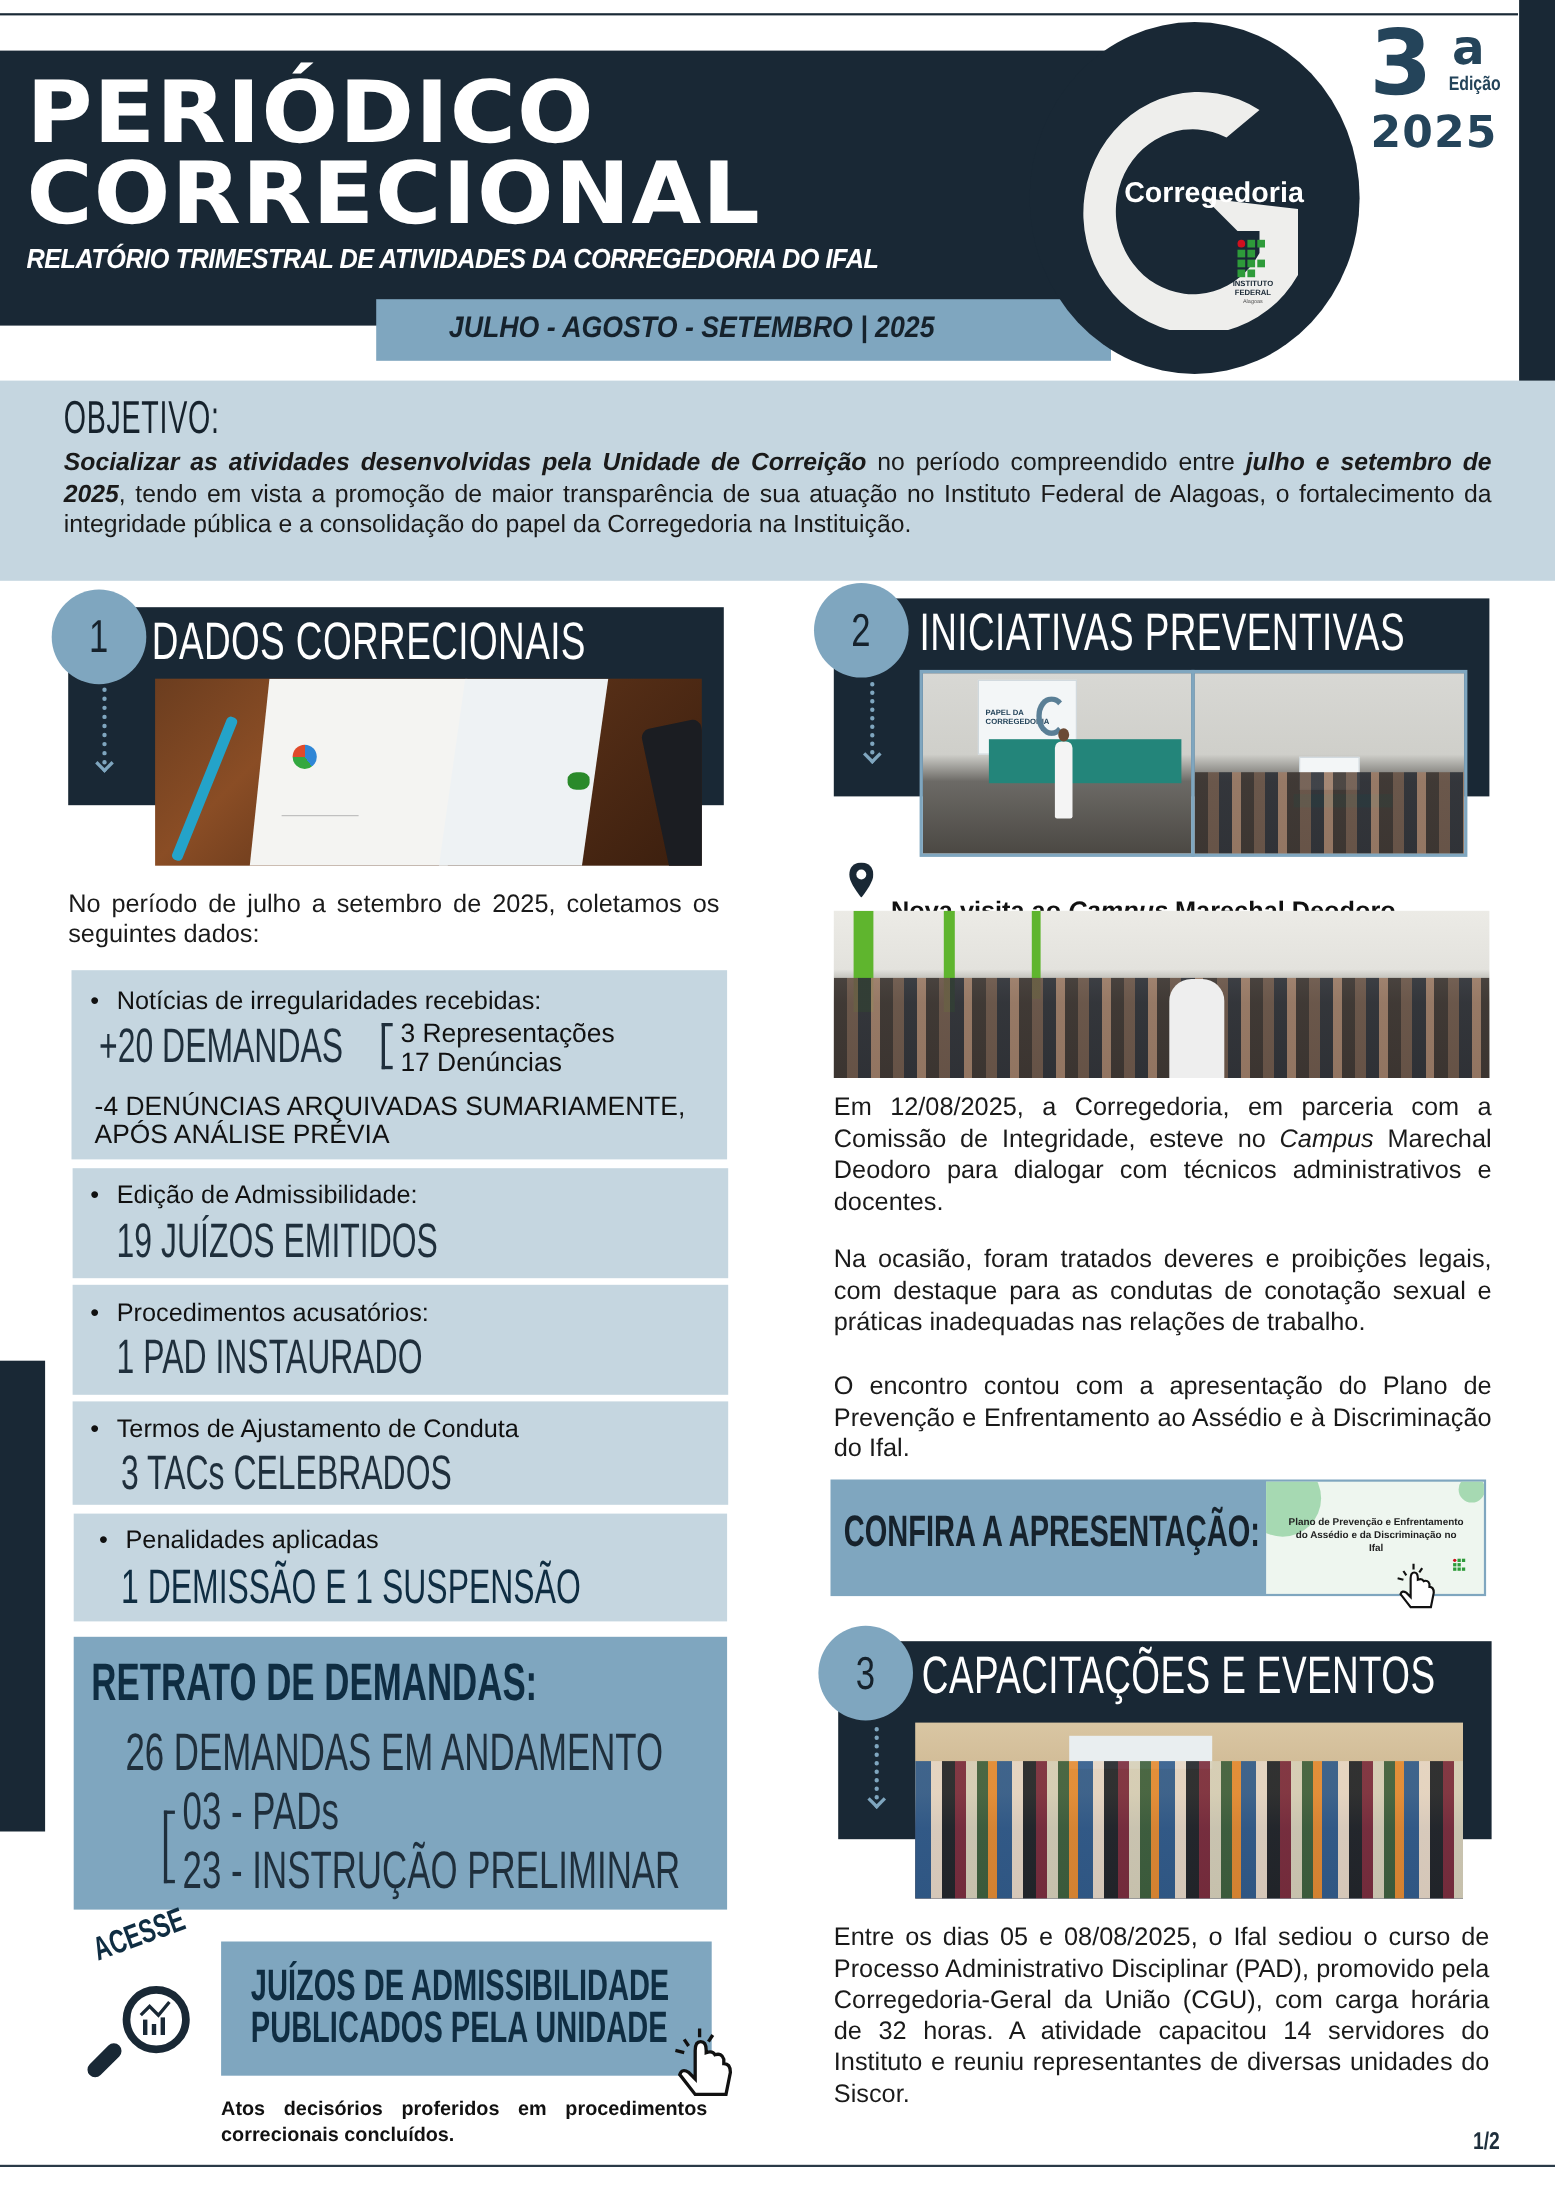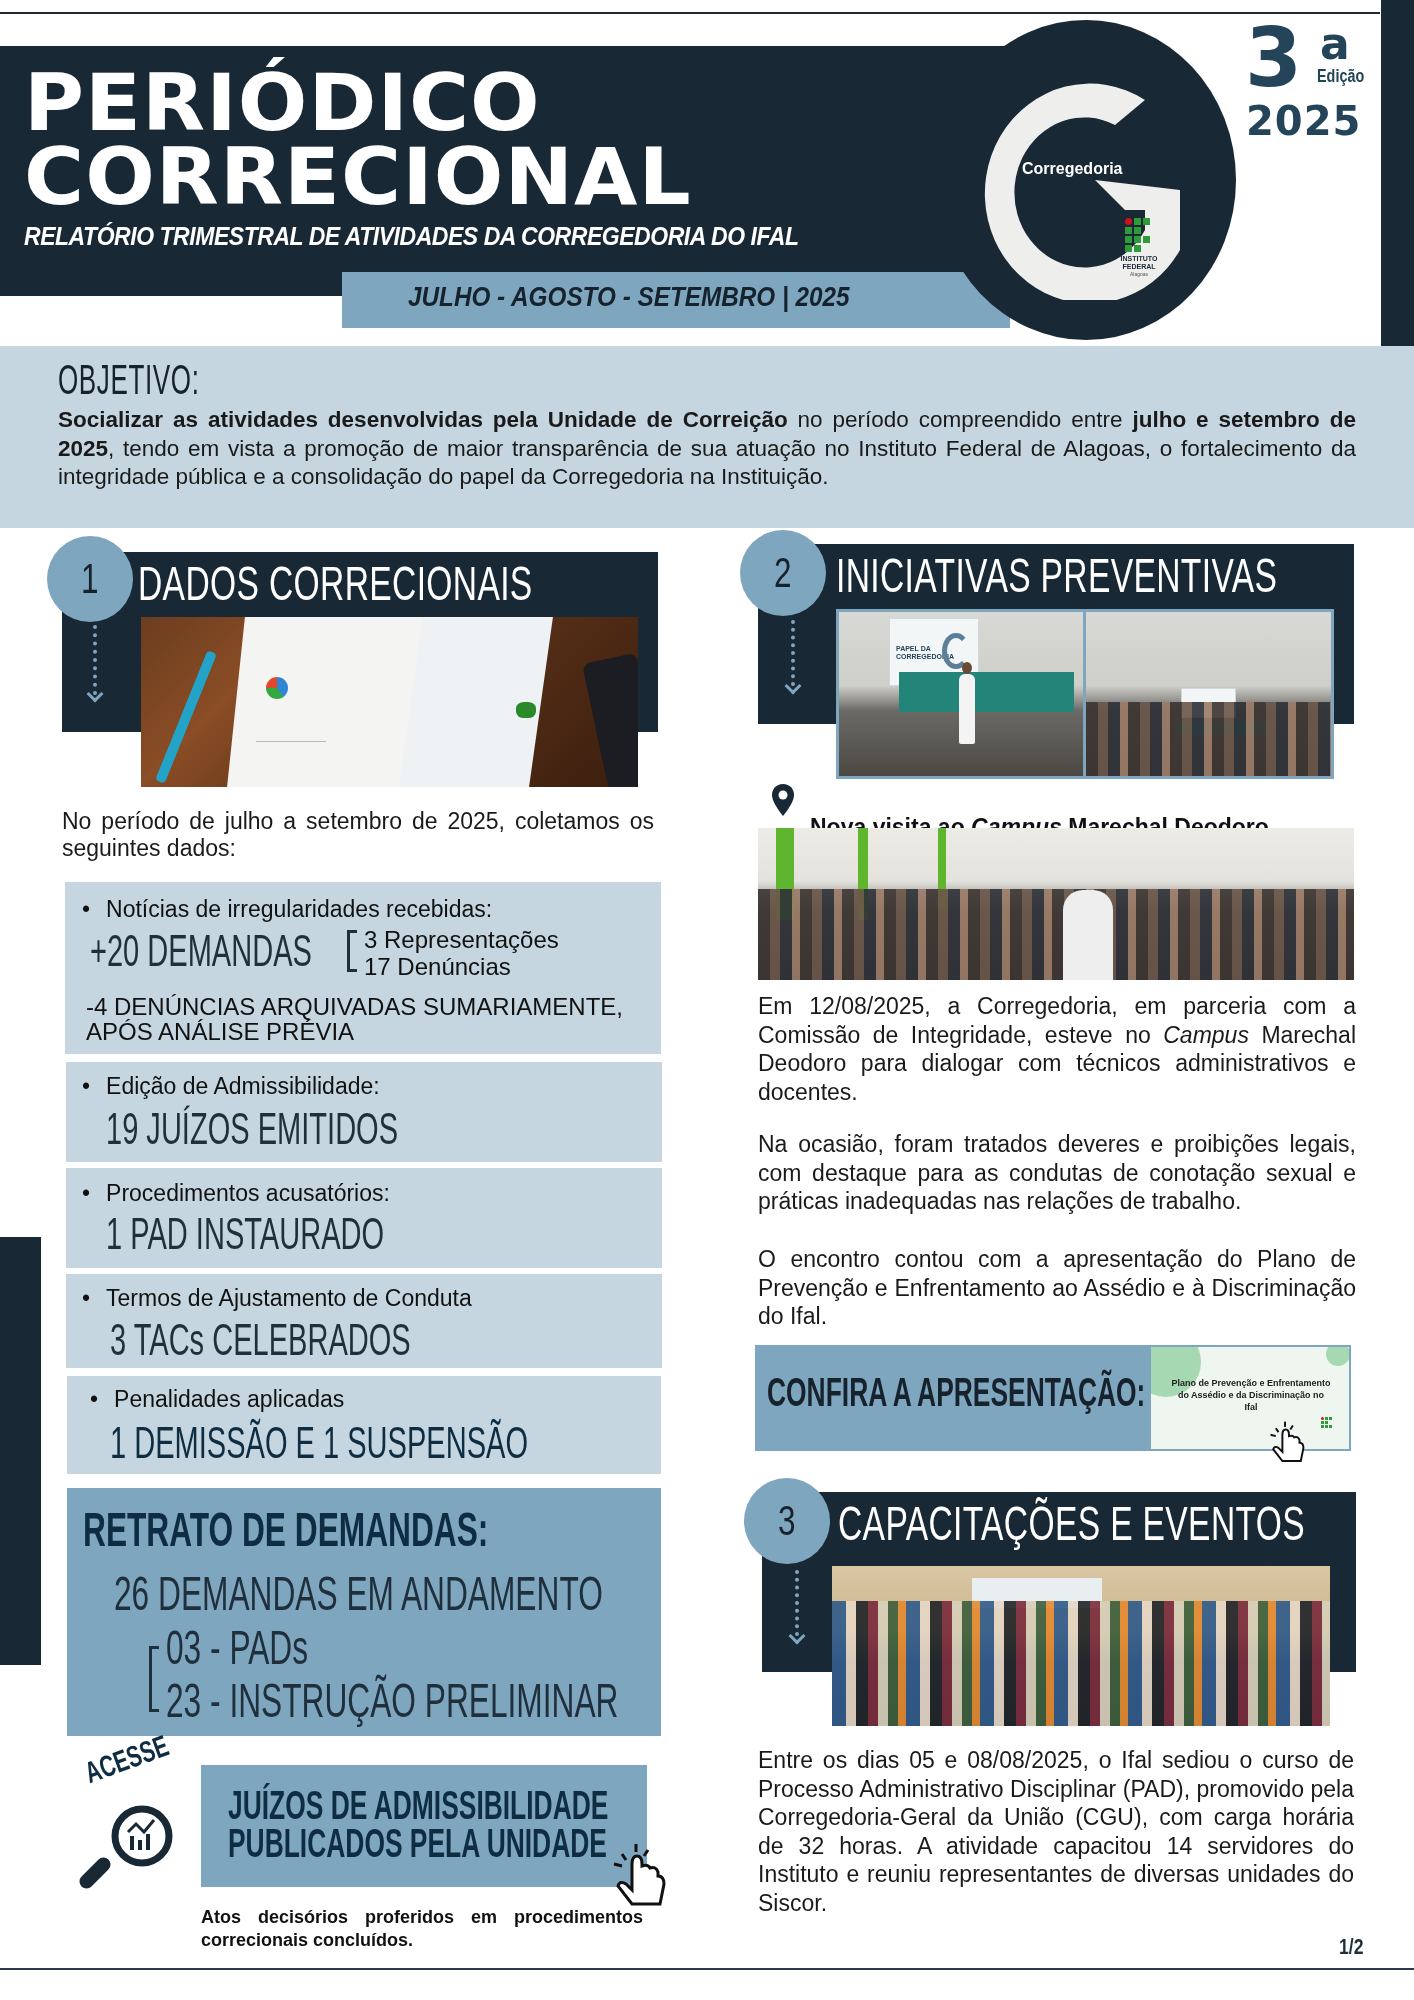--- a/index.html
+++ b/index.html
@@ -18,39 +18,39 @@
   
   .header-band { position: absolute; left: 0; top: 46px; width: 1010px; height: 250px; background: #192835; }
   .title { position: absolute; left: 24px; top: 66px; color: #fff; font-weight: 900; font-size: 78px; line-height: 74px; letter-spacing: 1px; font-family: "DejaVu Sans", sans-serif; transform: scaleX(1.05); transform-origin: left; }
   .subtitle { position: absolute; left: 24px; top: 222px; color: #fff; font-style: italic; font-weight: 700; font-size: 25px; letter-spacing: -0.5px; transform: scaleX(0.92); transform-origin: left; }
   .period-band { position: absolute; left: 342px; top: 272px; width: 668px; height: 56px; background: #7fa6bf; }
   .period-text { position: absolute; left: 408px; top: 282px; font-style: italic; font-weight: 700; font-size: 27px; color: #16222c; transform: scaleX(0.9); transform-origin: left; }
 
   
   .logo-circle { position: absolute; left: 936px; top: 20px; width: 300px; height: 320px; border-radius: 50%; background: #192835; }
   .logo-g { position: absolute; left: 975px; top: 60px; width: 230px; height: 240px; }
-  .logo-text { position: absolute; left: 1022px; top: 160px; color: #fff; font-weight: 700; font-size: 16px; }
+  .logo-text { position: absolute; left: 1022px; top: 160px; color: #fff; font-weight: 700; font-size: 26px; }
   .if-logo { position: absolute; left: 1125px; top: 218px; }
   .if-grid { display: grid; grid-template-columns: repeat(3, 7px); grid-gap: 2px; }
   .if-grid span { width: 7px; height: 7px; background: #2e9b3a; }
   .if-grid span.red { background: #d0101e; border-radius: 50%; }
   .if-grid span.empty { background: transparent; }
   .if-label { font-size: 7px; font-weight: 700; color: #192835; text-align: center; line-height: 8px; margin-top: 3px; margin-left: -6px; width: 40px; }
   .if-sub { font-size: 5px; color: #555; text-align: center; width: 40px; margin-left: -6px; }
 
   .edition-num { position: absolute; left: 1245px; top: 18px; font-size: 82px; font-weight: 900; color: #24445a; font-family: "DejaVu Sans", sans-serif; line-height: 80px; }
   .edition-sup { position: absolute; left: 1320px; top: 18px; font-size: 44px; font-weight: 900; color: #24445a; font-family: "DejaVu Sans", sans-serif; }
   .edition-label { position: absolute; left: 1317px; top: 66px; font-size: 18px; color: #24445a; font-weight: 700; transform: scaleX(0.8); transform-origin: left; }
   .edition-year { position: absolute; left: 1246px; top: 98px; font-size: 40px; font-weight: 900; color: #24445a; font-family: "DejaVu Sans", sans-serif; letter-spacing: 1px; }
 
   
   .objetivo { position: absolute; left: 0; top: 346px; width: 1414px; height: 182px; background: #c5d6e0; }
   .obj-title { position: absolute; left: 58px; top: 356px; font-size: 42px; color: #16222c; transform: scaleX(0.62); transform-origin: left; letter-spacing: 1px; }
   .obj-text { position: absolute; left: 58px; top: 406px; width: 1298px; font-size: 22.5px; line-height: 28.5px; text-align: justify; color: #1a1a1a; }
-  .obj-text b { font-weight: 700; }
+  .obj-text b { font-weight: 700; font-style: italic; }
 
   
   .sec-band { position: absolute; background: #192835; }
   .sec-num { position: absolute; width: 86px; height: 86px; border-radius: 50%; background: #7fa6bf; color: #16222c; font-size: 42px; text-align: center; line-height: 86px; transform-origin: center; }
   .sec-num span { display: inline-block; transform: scaleX(0.75); }
   .sec-title { position: absolute; color: #fff; font-size: 48px; transform: scaleX(0.7); transform-origin: left; white-space: nowrap; letter-spacing: 0.5px; }
   .dots { position: absolute; width: 4px; border-left: 4px dotted #7fa6bf; }
   .arrow { position: absolute; width: 12px; height: 12px; border-right: 3px solid #7fa6bf; border-bottom: 3px solid #7fa6bf; transform: rotate(45deg); }
 
   .photo { position: absolute; overflow: hidden; }

